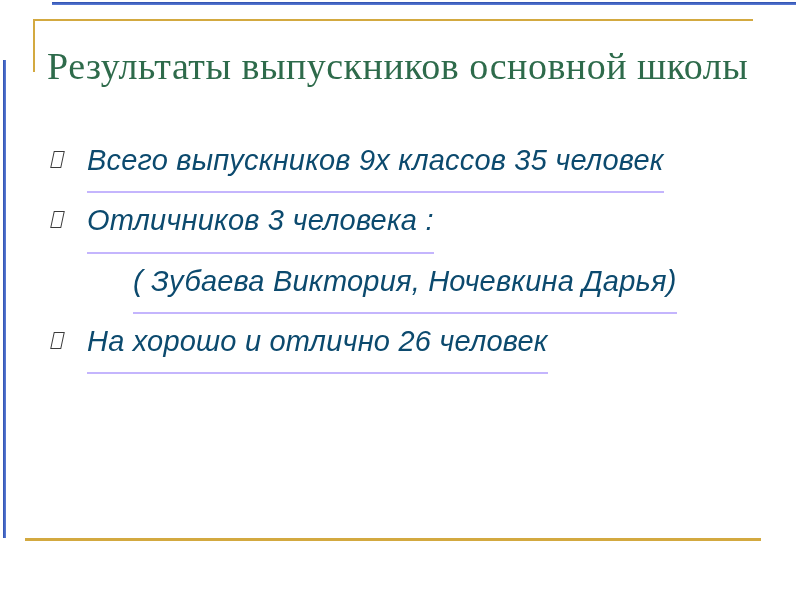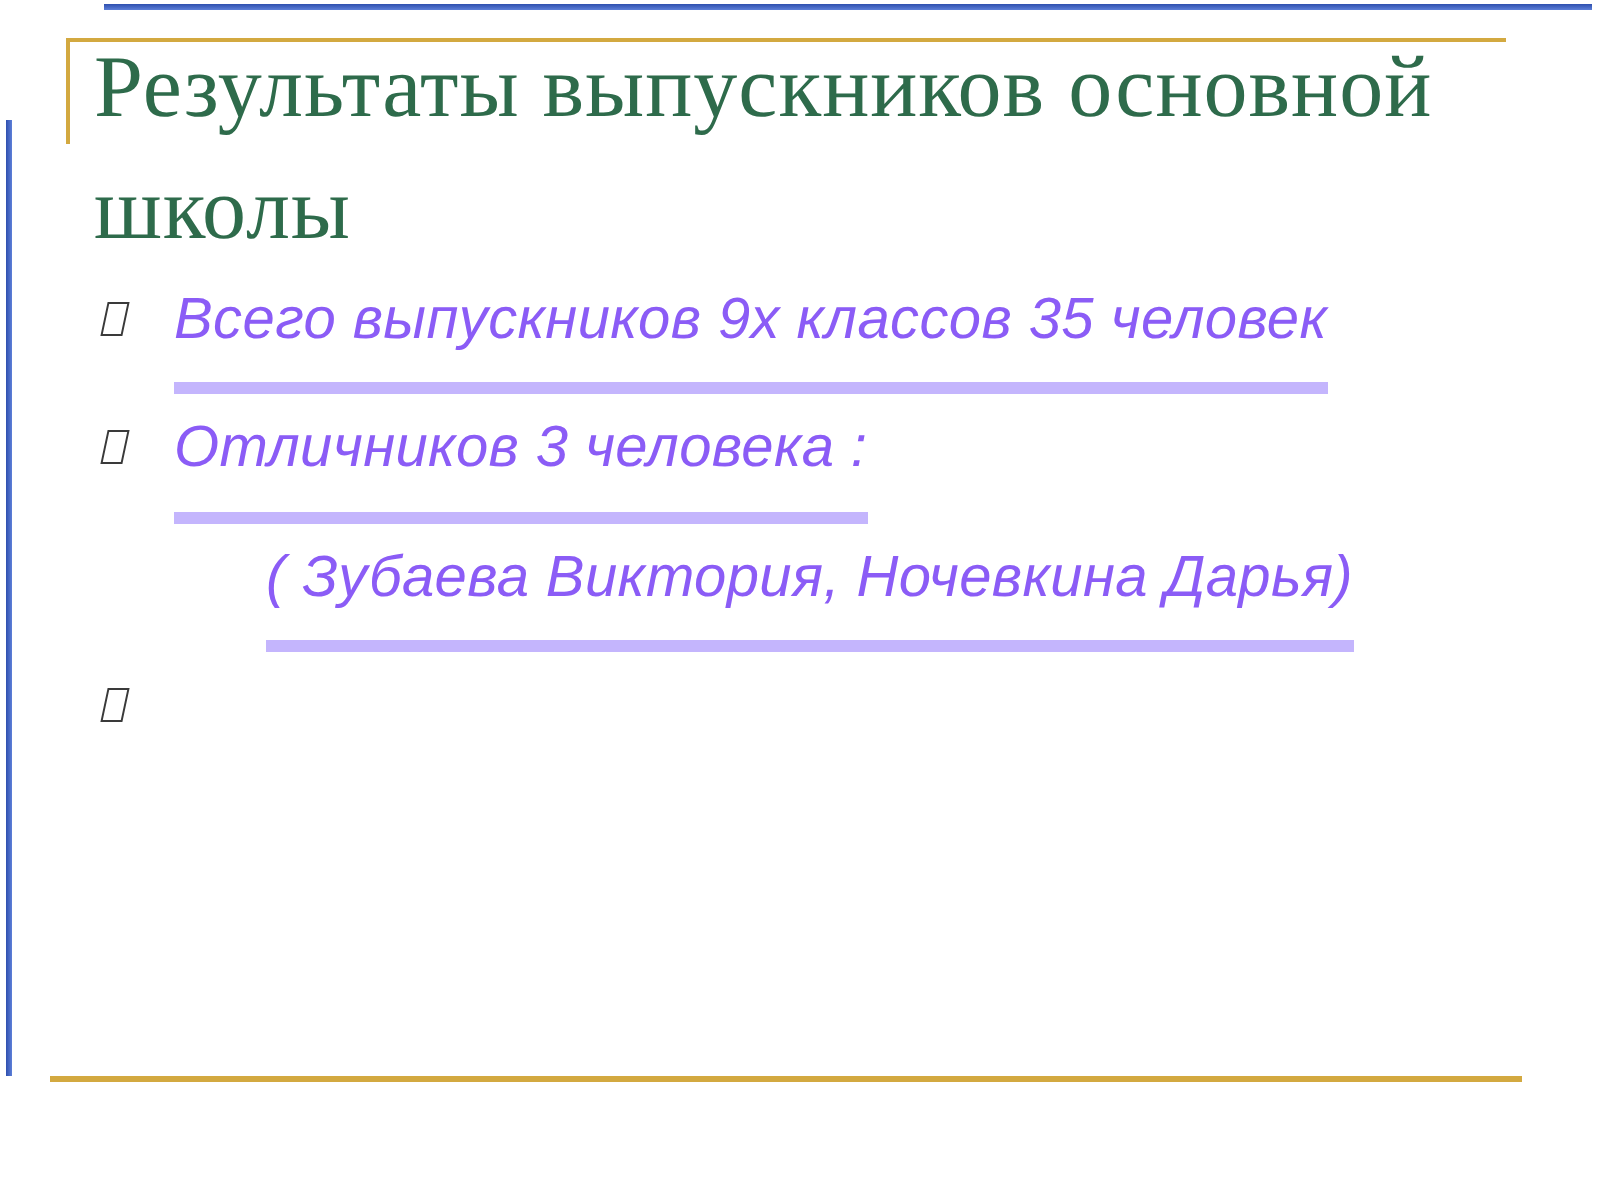--- a/index.html
+++ b/index.html
@@ -44,26 +44,26 @@
   .bottom-gold-line {
     position: absolute;
     left: 25px; top: 538px;
     width: 736px; height: 3px;
     background: #d3a940;
   }
 
   
   .title {
     position: absolute;
-    left: 47px; top: 14px;
+    left: 47px; top: 40px;
     width: 710px;
     margin: 0;
     font-family: "Liberation Serif", "DejaVu Serif", serif;
     font-weight: normal;
-    font-size: 44px;
+    font-size: 38px;
     line-height: 1.38;
     letter-spacing: 0.5px;
     color: #2e6b4b;
   }
 
   
   .content {
     position: absolute;
     left: 50px; top: 144px;
     width: 720px;
@@ -81,23 +81,23 @@
     border: 1.5px solid #3a3a3a;
     transform: skewX(-12deg);
     background: transparent;
   }
   .bullet-marker.hidden {
     visibility: hidden;
   }
   .bullet-text {
     font-size: 29px;
     font-style: italic;
-    color: #8b5cf6;
+    color: #0c4a6e;
     line-height: 1.15;
-    border-bottom: 6px solid #c4b5fd;
+    border-bottom: 2px solid #c4b5fd;
     padding-bottom: 14px;
     letter-spacing: 0.2px;
     white-space: nowrap;
   }
   .bullet-row.indented {
     padding-left: 46px;
   }
 </style>
 </head>
 <body>
@@ -124,16 +124,17 @@
       <span class="bullet-text">Отличников 3 человека :</span>
     </div>
 
     <div class="bullet-row indented">
       <span class="bullet-marker hidden"></span>
       <span class="bullet-text">( Зубаева Виктория, Ночевкина Дарья)</span>
     </div>
 
     <div class="bullet-row">
       <span class="bullet-marker"></span>
+      <span class="bullet-text">На хорошо и отлично 26 человек</span>
     </div>
 
   </div>
 </div>
 
 </body></html>

